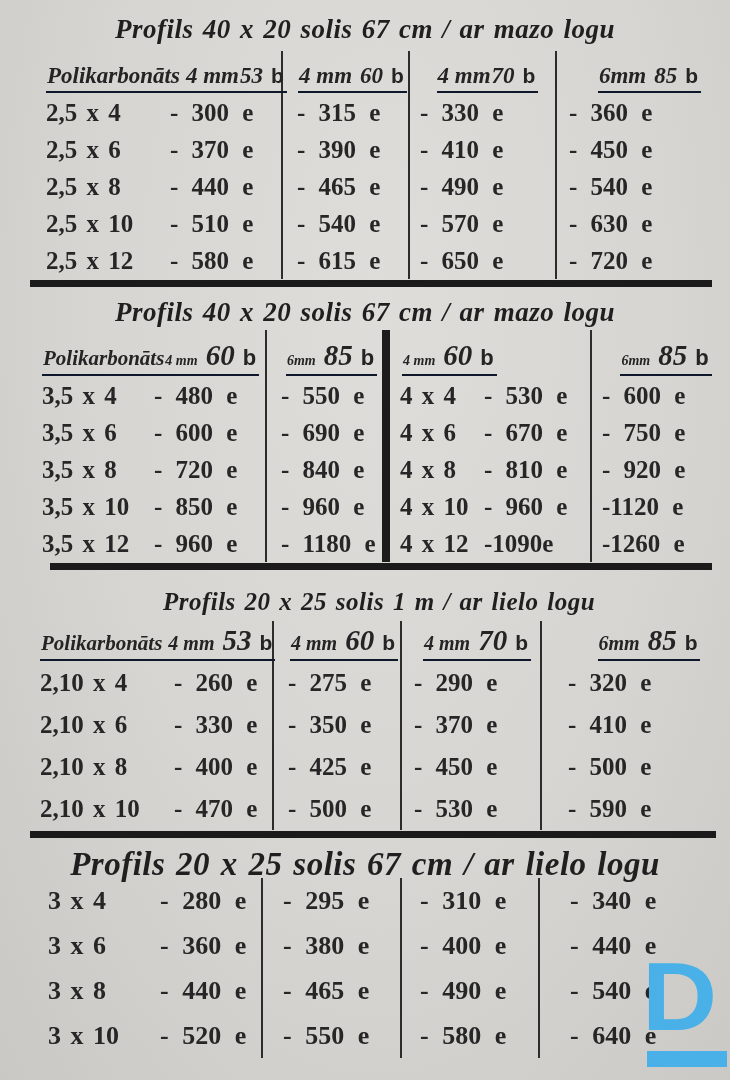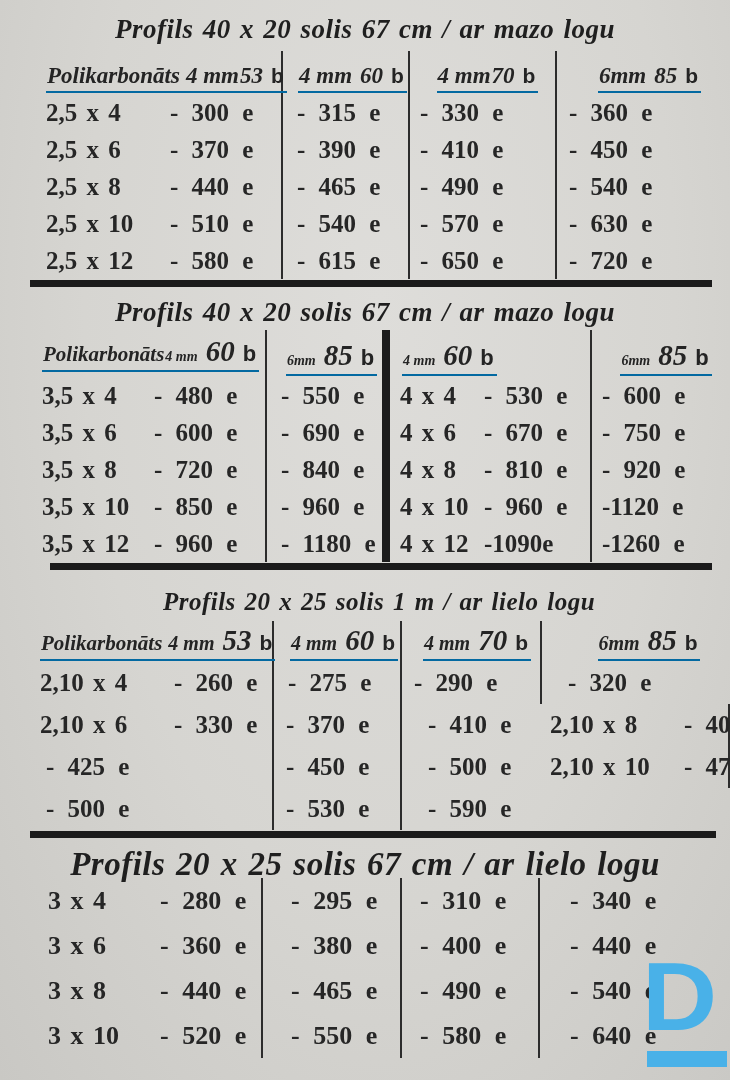--- a/index.html
+++ b/index.html
@@ -27,21 +27,21 @@
   .g4{grid-template-columns:231px 139px 138px 190px;}
 
   .hgrid{align-items:end;}
   .s1 .hgrid{height:42px;}
   .s2 .hgrid{height:46px;}
   .s3 .hgrid{height:40px;}
 
   .hcell{display:flex;align-items:flex-end;justify-content:center;height:100%;padding-bottom:1px;}
   .hcell.left{justify-content:flex-start;padding-left:6px;}
   .s2 .hcell.leftR{justify-content:flex-start;padding-left:12px;}
-  .hu{display:inline-block;border-bottom:2px solid #0369a1;padding:0 3px 2px 1px;white-space:nowrap;}
+  .hu{display:inline-block;border-bottom:2px solid #0f172a;padding:0 3px 2px 1px;white-space:nowrap;}
 
   .h-name,.h-pre{font-style:italic;font-weight:700;}
   .h-num{font-style:italic;font-weight:700;}
   .h-unit{font-family:"Liberation Sans",sans-serif;font-weight:700;}
 
   .s1 .h-name,.s1 .h-pre,.s1 .h-num{font-size:23px;}
   .s1 .h-unit{font-size:21px;}
   .s2 .h-name{font-size:21px;}
   .s2 .h-pre{font-size:14px;}
   .s2 .h-num{font-size:29px;}
@@ -68,30 +68,30 @@
   .s4 .bgrid{grid-auto-rows:45px;}
 
   .dim,.price{font-weight:700;font-size:25px;color:#262626;}
   .s4 .dim,.s4 .price{font-size:26px;}
   .dim{display:inline-block;word-spacing:3px;}
   .price{word-spacing:7px;}
 
   .s1 .c0{padding-left:14px;} .s1 .dim{min-width:124px;}
   .s1 .c1{padding-left:14px;} .s1 .c2{padding-left:10px;} .s1 .c3{padding-left:12px;}
 
-  .s2 .c0{padding-left:10px;align-items:center;} .s2 .dimL{min-width:112px;}
+  .s2 .c0{padding-left:10px;} .s2 .dimL{min-width:112px;}
   .s2 .c1{padding-left:14px;}
   .s2 .c2{padding-left:10px;} .s2 .dimR{min-width:84px;}
   .s2 .c3{padding-left:10px;}
 
   .s3 .c0{padding-left:8px;} .s3 .dim3{min-width:134px;}
   .s3 .c1{padding-left:14px;} .s3 .c2{padding-left:12px;} .s3 .c3{padding-left:26px;}
 
   .s4 .c0{padding-left:16px;} .s4 .dim4{min-width:112px;}
-  .s4 .c1{padding-left:28px;} .s4 .c2{padding-left:18px;} .s4 .c3{padding-left:30px;}
+  .s4 .c1{padding-left:20px;} .s4 .c2{padding-left:18px;} .s4 .c3{padding-left:30px;}
 
   .thickbar{height:7px;background:#1b1b1b;margin:1px 18px 0 30px;}
   .s2 .thickbar{margin-left:50px;}
   .s3 .thickbar{margin-right:14px;}
 
   .logo{position:absolute;left:642px;top:948px;color:#49b1e8;z-index:5;}
   .logo-d{
     font-family:"Liberation Sans",sans-serif;font-weight:800;font-size:104px;
     line-height:1;letter-spacing:-2px;transform:scaleY(.93);transform-origin:top left;
   }
@@ -315,20 +315,23 @@
           <span class="price">- 290 e</span>
         </div>
       <div class="cell c3">
           <span class="price">- 320 e</span>
         </div>
 
       <div class="cell c0">
           <span class="dim dim3">2,10 x 6</span>
           <span class="price">- 330 e</span>
         </div>
+      <div class="cell c1">
+          <span class="price">- 350 e</span>
+        </div>
       <div class="cell c2">
           <span class="price">- 370 e</span>
         </div>
       <div class="cell c3">
           <span class="price">- 410 e</span>
         </div>
 
       <div class="cell c0">
           <span class="dim dim3">2,10 x 8</span>
           <span class="price">- 400 e</span>

